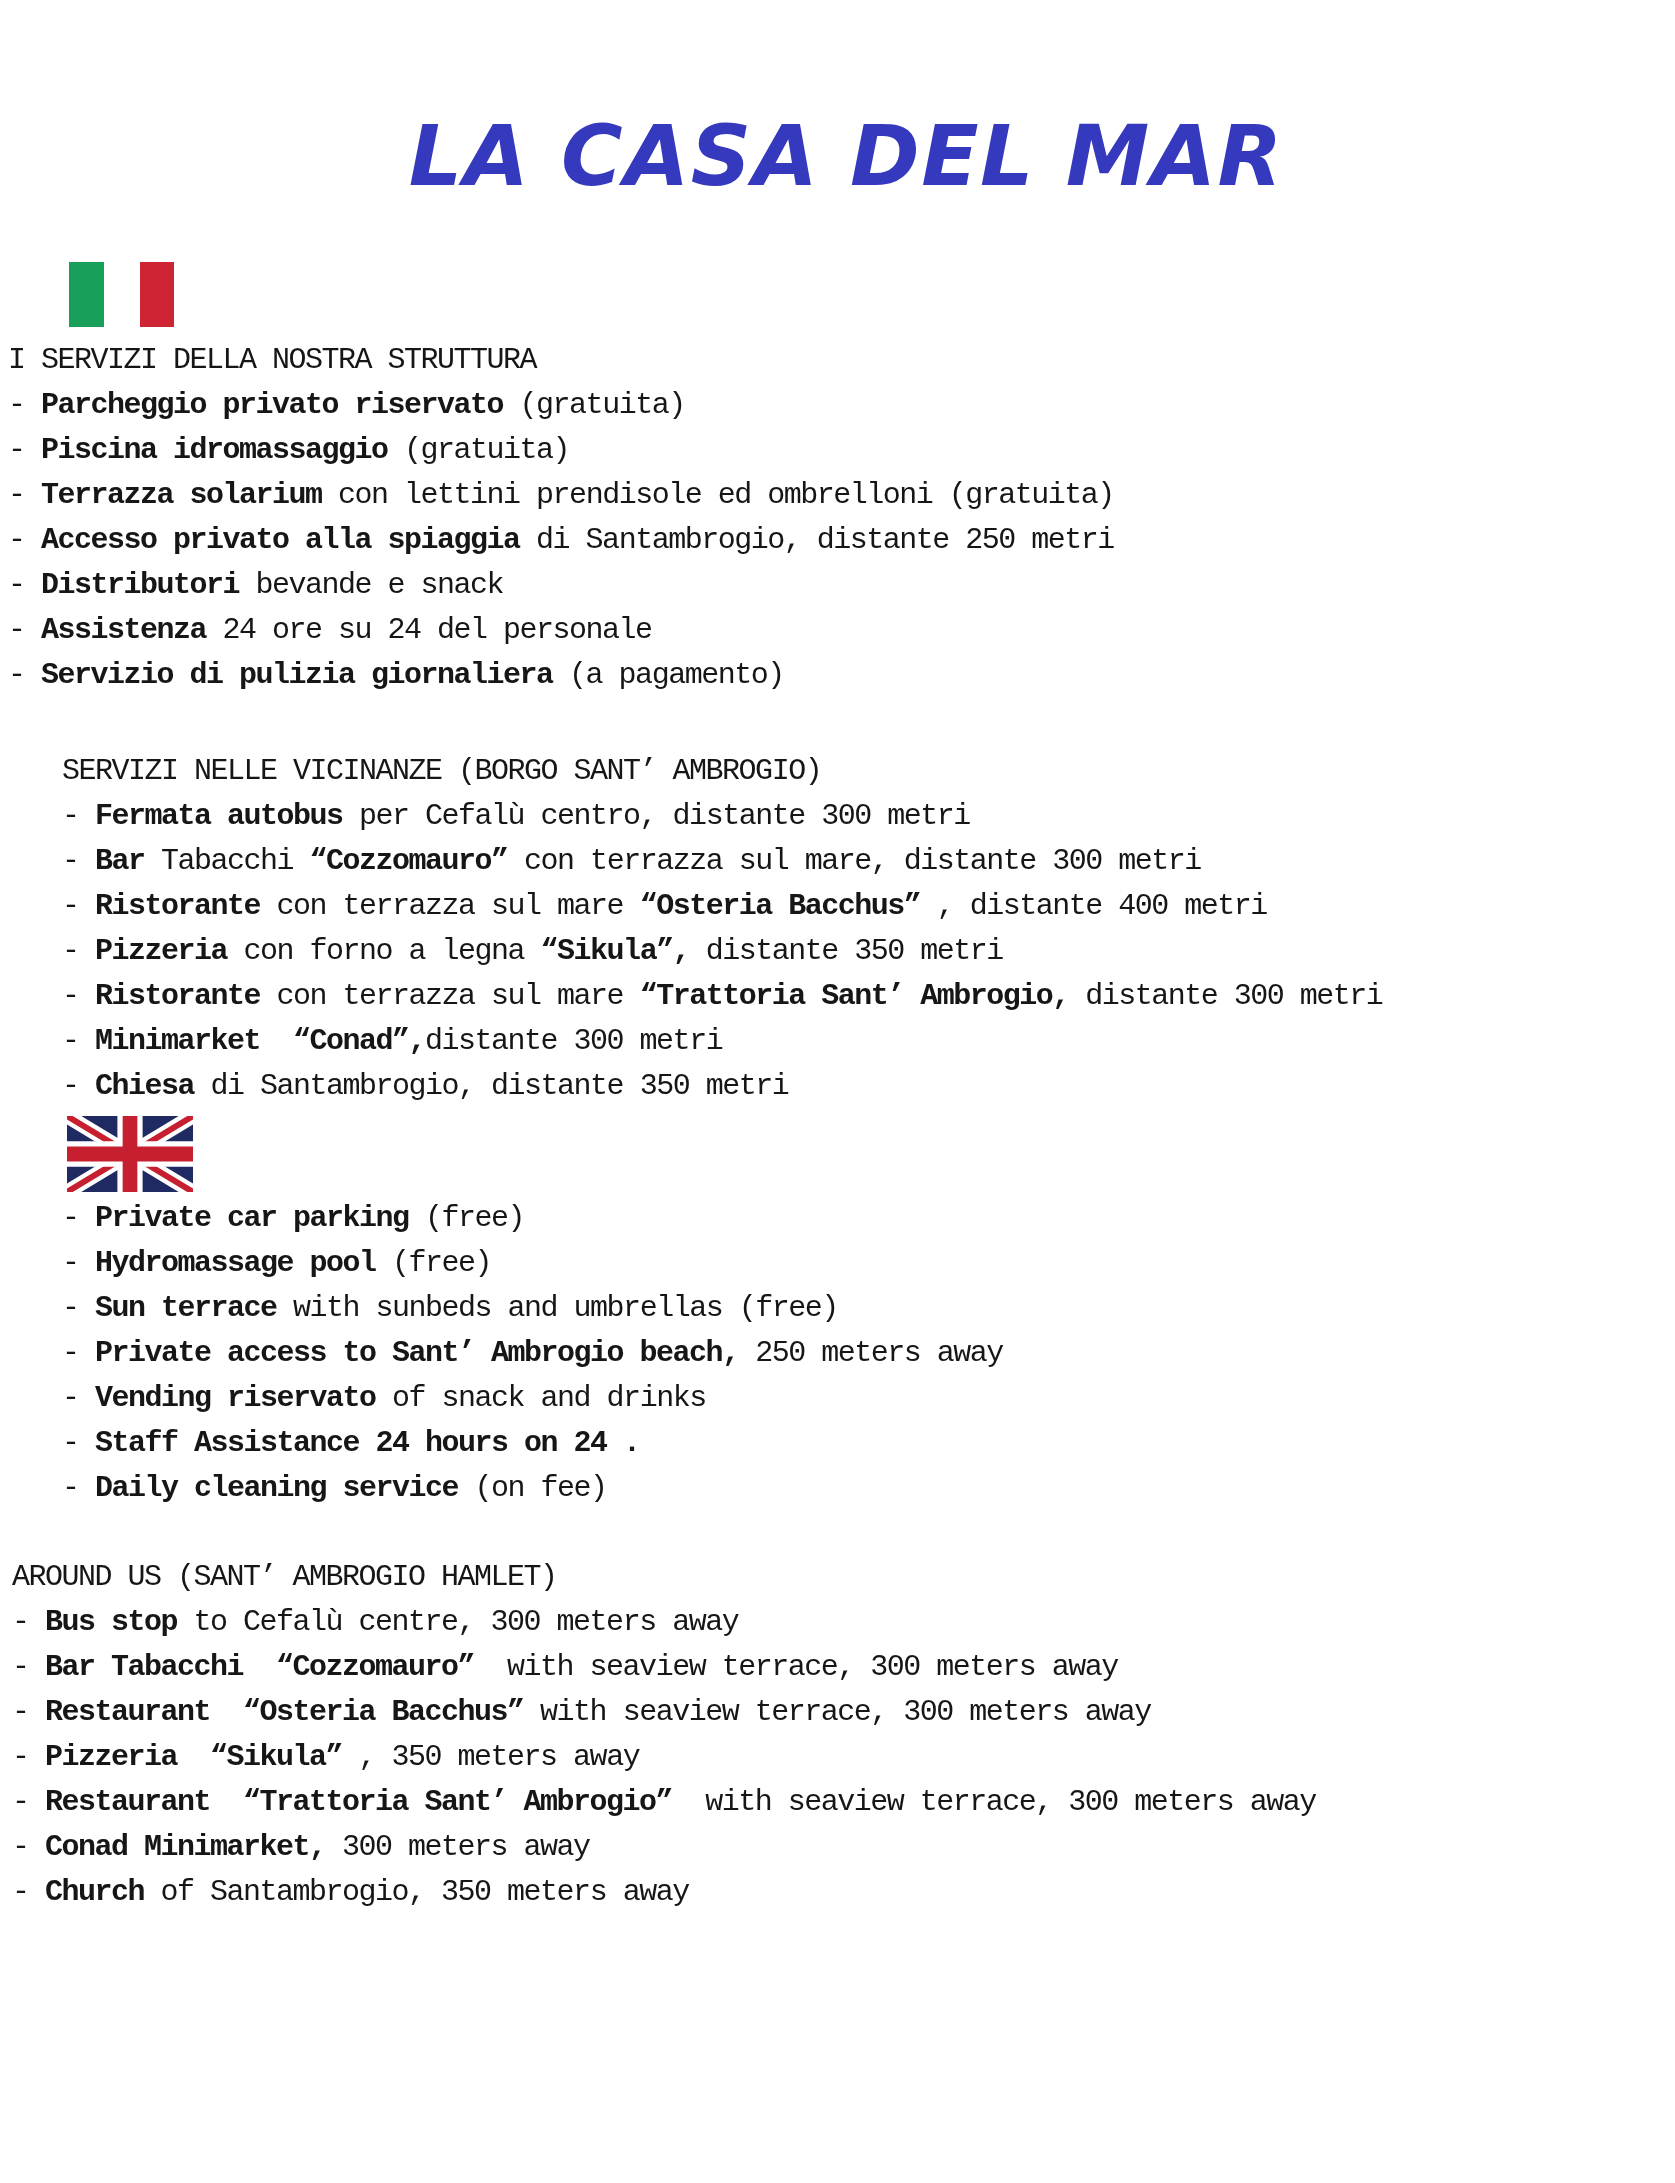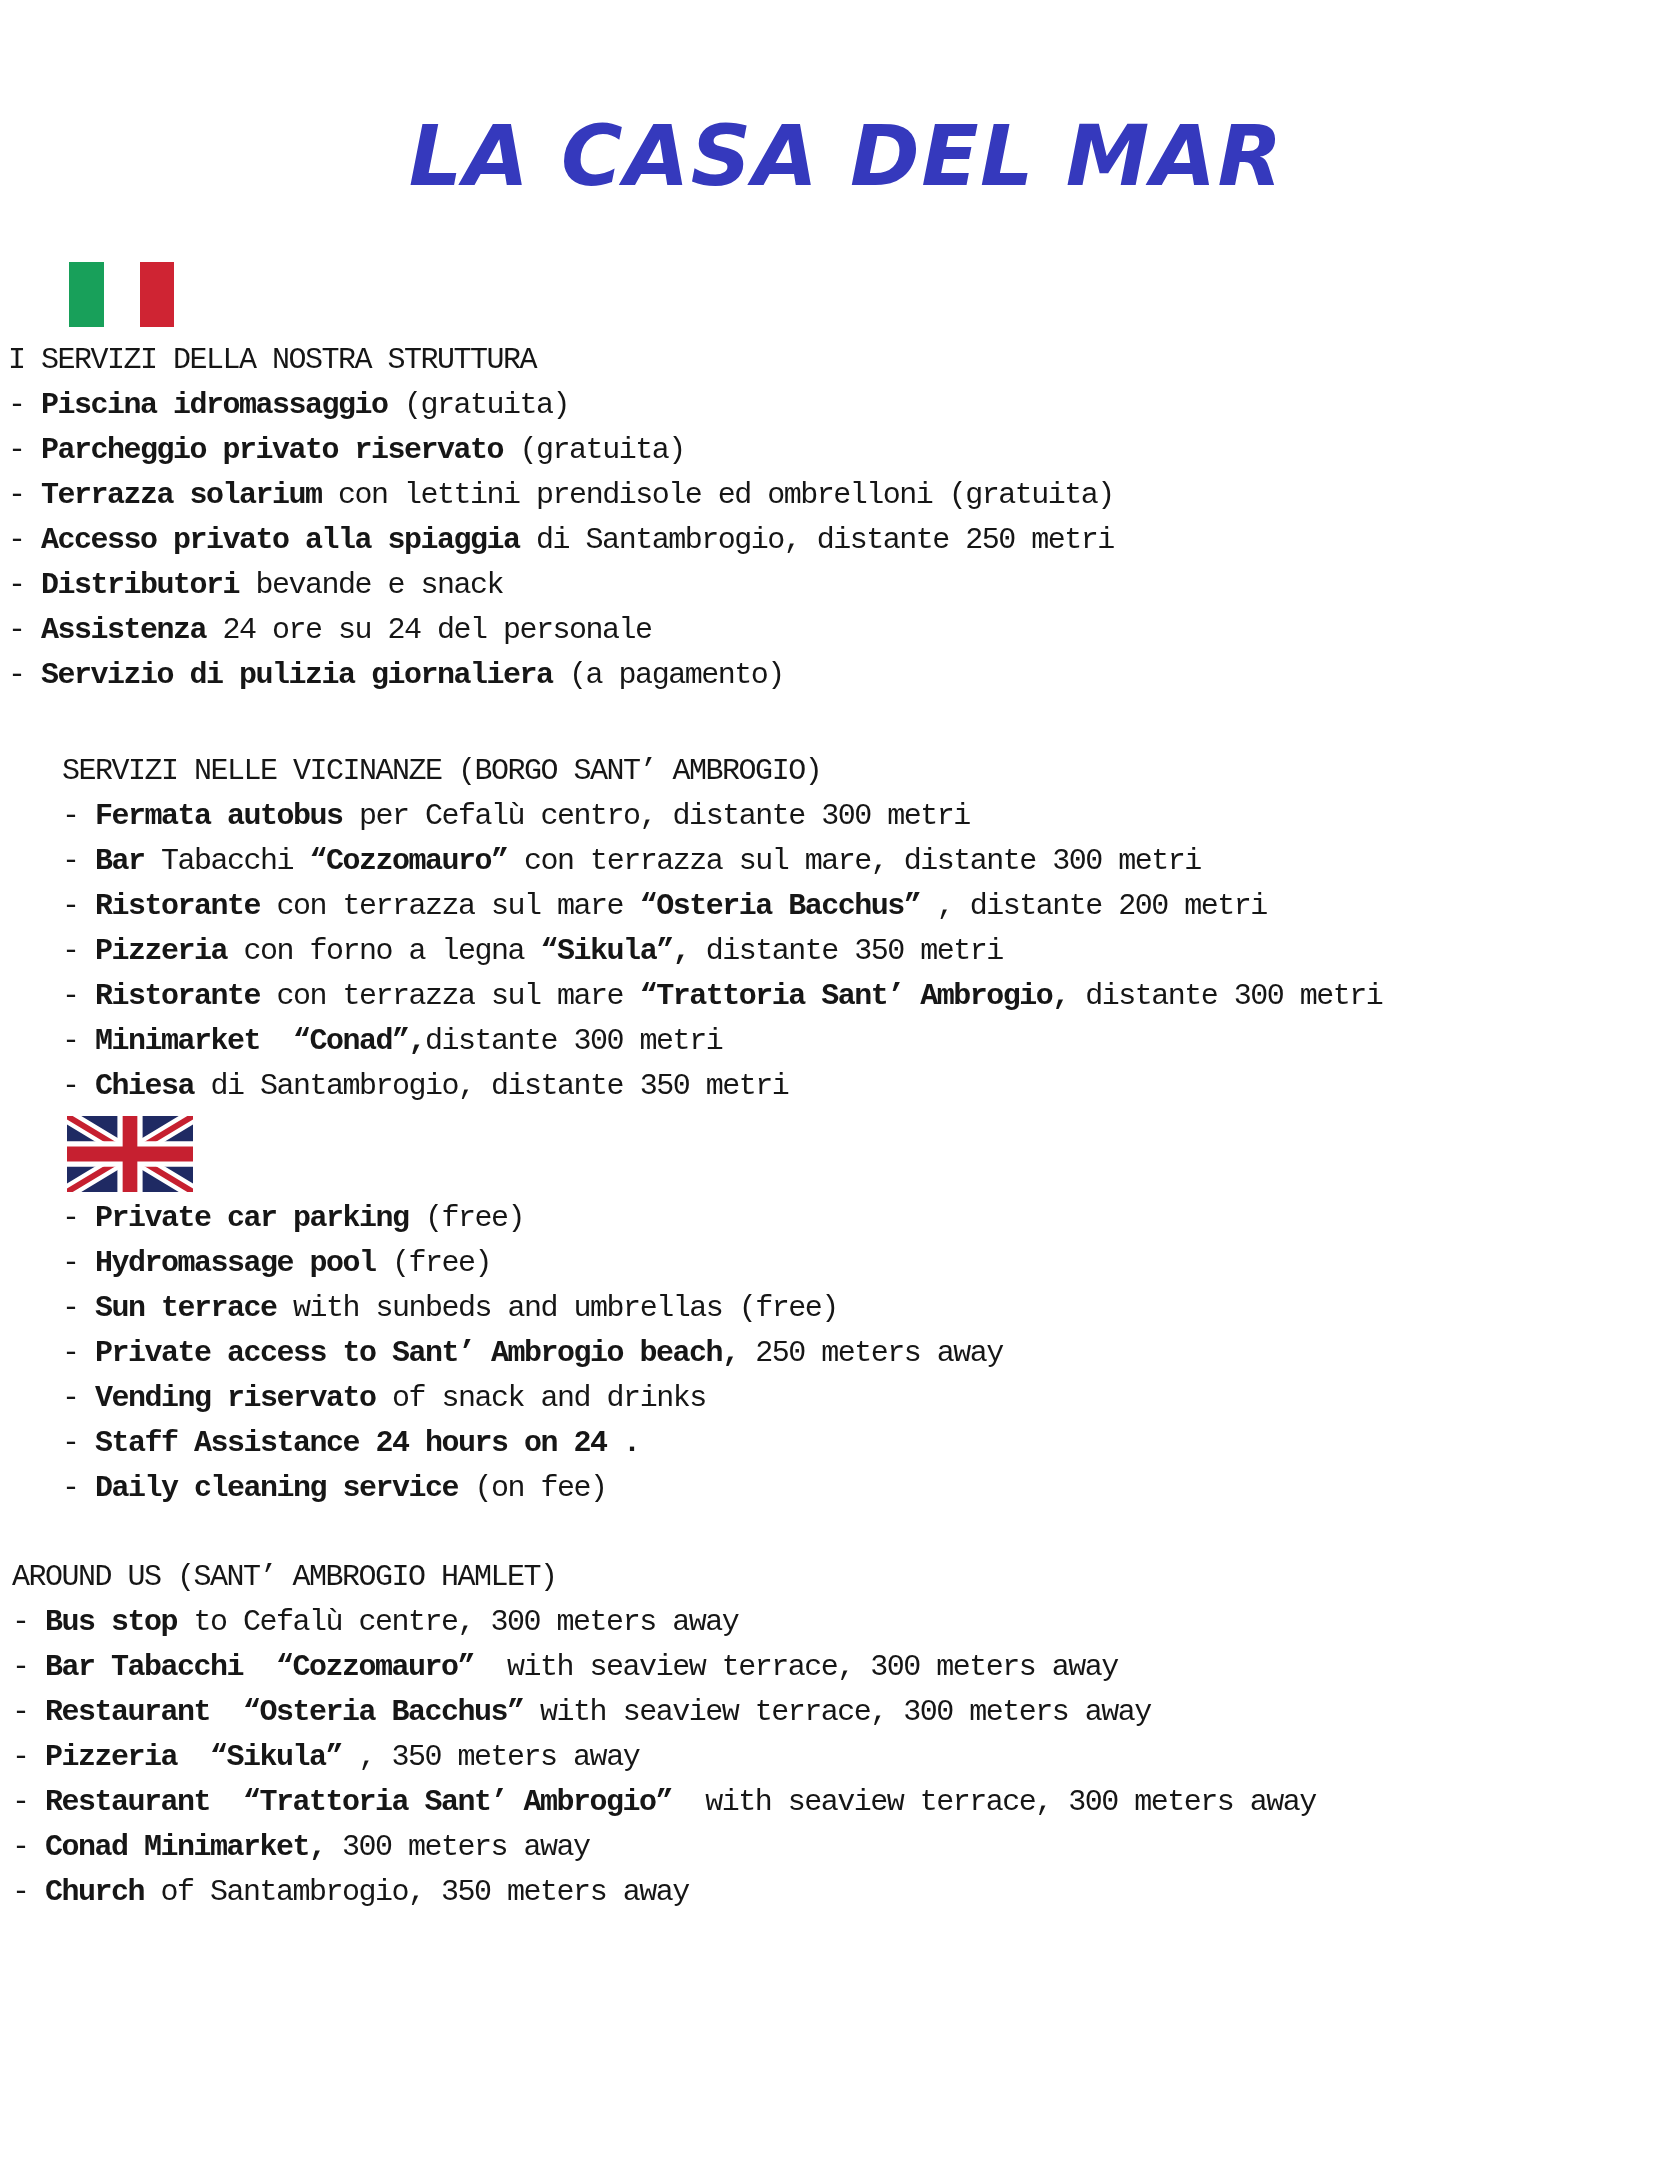--- a/index.html
+++ b/index.html
@@ -63,36 +63,36 @@
 
   <div class="flag flag-it">
     <span class="stripe" style="width:35px;background:#18a05a;"></span>
     <span class="stripe" style="width:36px;background:#ffffff;"></span>
     <span class="stripe" style="width:34px;background:#cf2433;"></span>
   </div>
 
   <div class="textblock sec-a">
     <div class="heading">I SERVIZI DELLA NOSTRA STRUTTURA</div>
     <div class="items">
+        <div class="line"><span class="dash">- </span><span class="b">Parcheggio privato riservato</span><span class="r"> (gratuita)</span></div>
         <div class="line"><span class="dash">- </span><span class="b">Piscina idromassaggio</span><span class="r"> (gratuita)</span></div>
-        <div class="line"><span class="dash">- </span><span class="b">Parcheggio privato riservato</span><span class="r"> (gratuita)</span></div>
         <div class="line"><span class="dash">- </span><span class="b">Terrazza solarium</span><span class="r"> con lettini prendisole ed ombrelloni (gratuita)</span></div>
         <div class="line"><span class="dash">- </span><span class="b">Accesso privato alla spiaggia</span><span class="r"> di Santambrogio, distante 250 metri</span></div>
         <div class="line"><span class="dash">- </span><span class="b">Distributori</span><span class="r"> bevande e snack</span></div>
         <div class="line"><span class="dash">- </span><span class="b">Assistenza</span><span class="r"> 24 ore su 24 del personale</span></div>
         <div class="line"><span class="dash">- </span><span class="b">Servizio di pulizia giornaliera</span><span class="r"> (a pagamento)</span></div>
       </div>
   </div>
 
   <div class="textblock sec-b">
     <div class="heading">SERVIZI NELLE VICINANZE (BORGO SANT’ AMBROGIO)</div>
     <div class="items">
         <div class="line"><span class="dash">- </span><span class="b">Fermata autobus</span><span class="r"> per Cefalù centro, distante 300 metri</span></div>
         <div class="line"><span class="dash">- </span><span class="b">Bar</span><span class="r"> Tabacchi </span><span class="b">“Cozzomauro”</span><span class="r"> con terrazza sul mare, distante 300 metri</span></div>
-        <div class="line"><span class="dash">- </span><span class="b">Ristorante</span><span class="r"> con terrazza sul mare </span><span class="b">“Osteria Bacchus”</span><span class="r"> , distante 200 metri</span></div>
+        <div class="line"><span class="dash">- </span><span class="b">Ristorante</span><span class="r"> con terrazza sul mare </span><span class="b">“Osteria Bacchus”</span><span class="r"> , distante 400 metri</span></div>
         <div class="line"><span class="dash">- </span><span class="b">Pizzeria</span><span class="r"> con forno a legna </span><span class="b">“Sikula”,</span><span class="r"> distante 350 metri</span></div>
         <div class="line"><span class="dash">- </span><span class="b">Ristorante</span><span class="r"> con terrazza sul mare </span><span class="b">“Trattoria Sant’ Ambrogio,</span><span class="r"> distante 300 metri</span></div>
         <div class="line"><span class="dash">- </span><span class="b">Minimarket  “Conad”,</span><span class="r">distante 300 metri</span></div>
         <div class="line"><span class="dash">- </span><span class="b">Chiesa</span><span class="r"> di Santambrogio, distante 350 metri</span></div>
       </div>
   </div>
 
   <svg class="flag flag-uk" viewBox="0 0 60 36" xmlns="http://www.w3.org/2000/svg" preserveAspectRatio="none">
     <rect width="60" height="36" fill="#1f2a63"></rect>
     <path d="M0,0 L60,36 M60,0 L0,36" stroke="#ffffff" stroke-width="7"></path>

